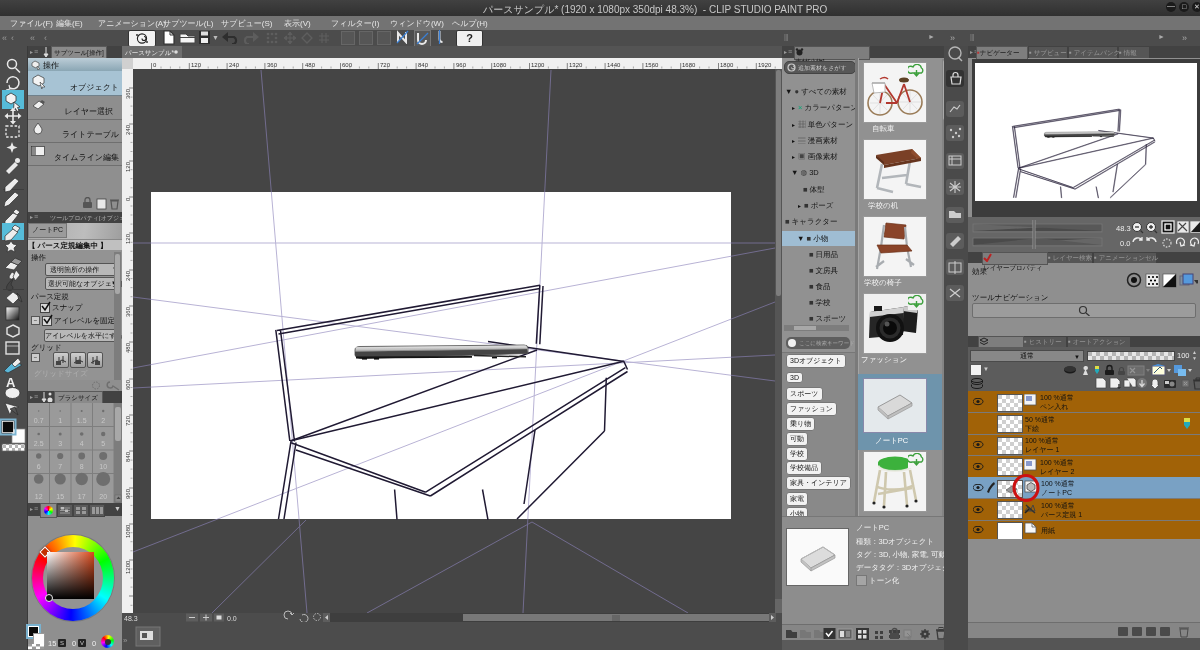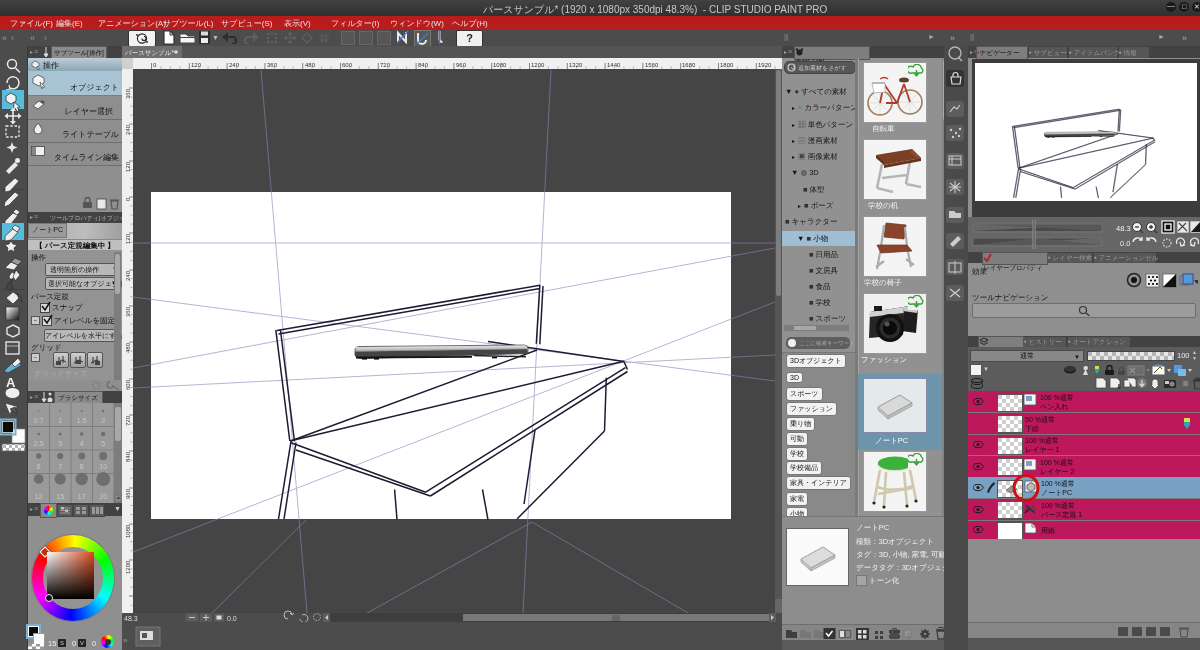--- a/index.html
+++ b/index.html
@@ -8,21 +8,21 @@
 </style></head><body>
 <div id="root">
 
 <div class="a" style="left:0;top:0;width:1200px;height:16px;background:linear-gradient(#414141,#303030);border-bottom:1px solid #1d1d1d">
  <div class="a tx" style="left:483px;top:3px;font-size:10px;color:#c8c8c8">パースサンプル* (1920 x 1080px 350dpi 48.3%)&nbsp;&nbsp;- CLIP STUDIO PAINT PRO</div>
  <div class="a" style="left:1166px;top:2px;width:10px;height:10px;background:#1b1b1b;border-radius:5px;color:#ddd;font-size:8px;text-align:center;line-height:8px">―</div>
  <div class="a" style="left:1179px;top:2px;width:10px;height:10px;background:#1b1b1b;border-radius:5px;color:#ddd;font-size:7px;text-align:center;line-height:9px">□</div>
  <div class="a" style="left:1192px;top:2px;width:10px;height:10px;background:#1b1b1b;border-radius:5px;color:#ddd;font-size:7px;text-align:center;line-height:10px">✕</div>
 </div>
 
-<div class="a" style="left:0;top:16px;width:1200px;height:14px;background:#b91c1c;border-bottom:1px solid #3a3a3a;font-size:8px;color:#e6e6e6">
+<div class="a" style="left:0;top:16px;width:1200px;height:14px;background:#737373;border-bottom:1px solid #3a3a3a;font-size:8px;color:#e6e6e6">
  <span class="a tx" style="left:10px;top:2px">ファイル(F)</span>
  <span class="a tx" style="left:56px;top:2px">編集(E)</span>
  <span class="a tx" style="left:98px;top:2px">アニメーション(A)</span>
  <span class="a tx" style="left:163px;top:2px">サブツール(L)</span>
  <span class="a tx" style="left:221px;top:2px">サブビュー(S)</span>
  <span class="a tx" style="left:284px;top:2px">表示(V)</span>
  <span class="a tx" style="left:331px;top:2px">フィルター(I)</span>
  <span class="a tx" style="left:390px;top:2px">ウィンドウ(W)</span>
  <span class="a tx" style="left:452px;top:2px">ヘルプ(H)</span>
 </div>
@@ -242,21 +242,21 @@
 </div>
 
 <div id="tprop" class="a" style="left:28px;top:212px;width:94px;height:179px;background:#8f8f8f;font-size:7.5px;color:#111">
  <div class="a" style="left:0;top:0;width:94px;height:11px;background:#424242">
   <span class="a" style="left:1px;top:1px;color:#999;font-size:7px"><b style="font-size:5px">►</b>≡</span>
   <span class="a tx" style="left:22px;top:2px;color:#b5b5b5;font-size:6px">ツールプロパティ[オブジェクト]</span>
  </div>
  <div class="a" style="left:0;top:11px;width:94px;height:16px;background:linear-gradient(100deg,#a8a8a8,#bdbdbd 60%,#9e9e9e)">
   <div class="a tx" style="left:0;top:0;height:11px;background:#9b9b9b;border:1px solid #777;font-size:7px;padding:1px 3px">ノートPC</div>
  </div>
- <div class="a tx" style="left:0;top:27px;width:94px;height:11px;background:#c0c0c0;border-top:1px solid #888;font-size:7.5px;font-weight:bold;text-align:center;line-height:11px">【 パース定規編集中 】</div>
+ <div class="a tx" style="left:0;top:27px;width:94px;height:11px;background:#c0c0c0;border-top:1px solid #888;font-size:7.5px;font-weight:bold;text-align:left;line-height:11px">【 パース定規編集中 】</div>
  <div class="a" style="left:0;top:38px;width:94px;height:130px;background:#939393"></div>
  <span class="a tx" style="left:3px;top:41px">操作</span>
  <div class="a tx" style="left:17px;top:51px;width:70px;height:11px;background:#b8b8b8;border:1px solid #555;border-radius:2px;font-size:7px;padding-left:4px;line-height:11px">透明箇所の操作<span class="a" style="right:2px;font-size:6px">▼</span></div>
  <div class="a tx" style="left:17px;top:65px;width:70px;height:11px;background:#b8b8b8;border:1px solid #555;border-radius:2px;font-size:7px;padding-left:2px;line-height:11px">選択可能なオブジェクト<span class="a" style="right:1px;font-size:6px">▼</span></div>
  <span class="a tx" style="left:3px;top:80px">パース定規</span>
  <div class="a" style="left:12px;top:91px;width:8px;height:8px;background:#d8d8d8;border:1px solid #444"></div>
       <svg class="a" style="left:12px;top:89px" width="11" height="11">
         <path d="M2 5l3 4l5-8" stroke="#111" fill="none" stroke-width="1.5"></path>
       </svg>
  <span class="a tx" style="left:24px;top:91px">スナップ</span>
@@ -887,21 +887,21 @@
           <path d="M8 8l3.5 3" stroke="#333" stroke-width="1.2"></path>
         </svg>
  </div>
  <div class="a" style="left:0;top:290px;width:232px;height:11px;background:#424242">
   <div class="a tx" style="left:10px;top:0;width:44px;height:11px;background:#7e7e7e;border:1px solid #555;font-size:6.5px;line-height:11px"><svg width="10" height="9" style="vertical-align:-1px">
             <path d="M1 3l4-2l4 2l-4 2zM1 5.5l4 2l4-2" stroke="#222" fill="none"></path>
           </svg> レイヤー</div>
   <div class="a tx" style="left:56px;top:1px;width:42px;height:10px;background:#565656;font-size:6.5px;line-height:10px;color:#999"><span style="font-size:8px">▪</span> ヒストリー</div>
   <div class="a tx" style="left:100px;top:1px;width:62px;height:10px;background:#565656;font-size:6.5px;line-height:10px;color:#999"><span style="font-size:8px">▪</span> オートアクション</div>
  </div>
- <div id="lyr" class="a" style="left:0;top:301px;width:232px;height:275px;background:#be185d">
+ <div id="lyr" class="a" style="left:0;top:301px;width:232px;height:275px;background:#a16207">
   <div class="a" style="left:0;top:0;width:232px;height:44px;background:#5c5c5c"></div>
   <div class="a tx" style="left:2px;top:3px;width:112px;height:10px;background:#888;border:1px solid #4a4a4a;text-align:center;line-height:10px;font-size:7px">通常<span class="a" style="right:3px;top:1px;font-size:6px">▼</span></div>
   <div class="a" style="left:119px;top:4px;width:86px;height:8px;background:#e8e8e8;border:1px solid #444">
           <svg width="86" height="8">
             <g fill="#b5b5b5">
               <rect width="4" height="4"></rect>
               <rect x="8" width="4" height="4"></rect>
               <rect x="16" width="4" height="4"></rect>
               <rect x="24" width="4" height="4"></rect>
               <rect x="32" width="4" height="4"></rect>

